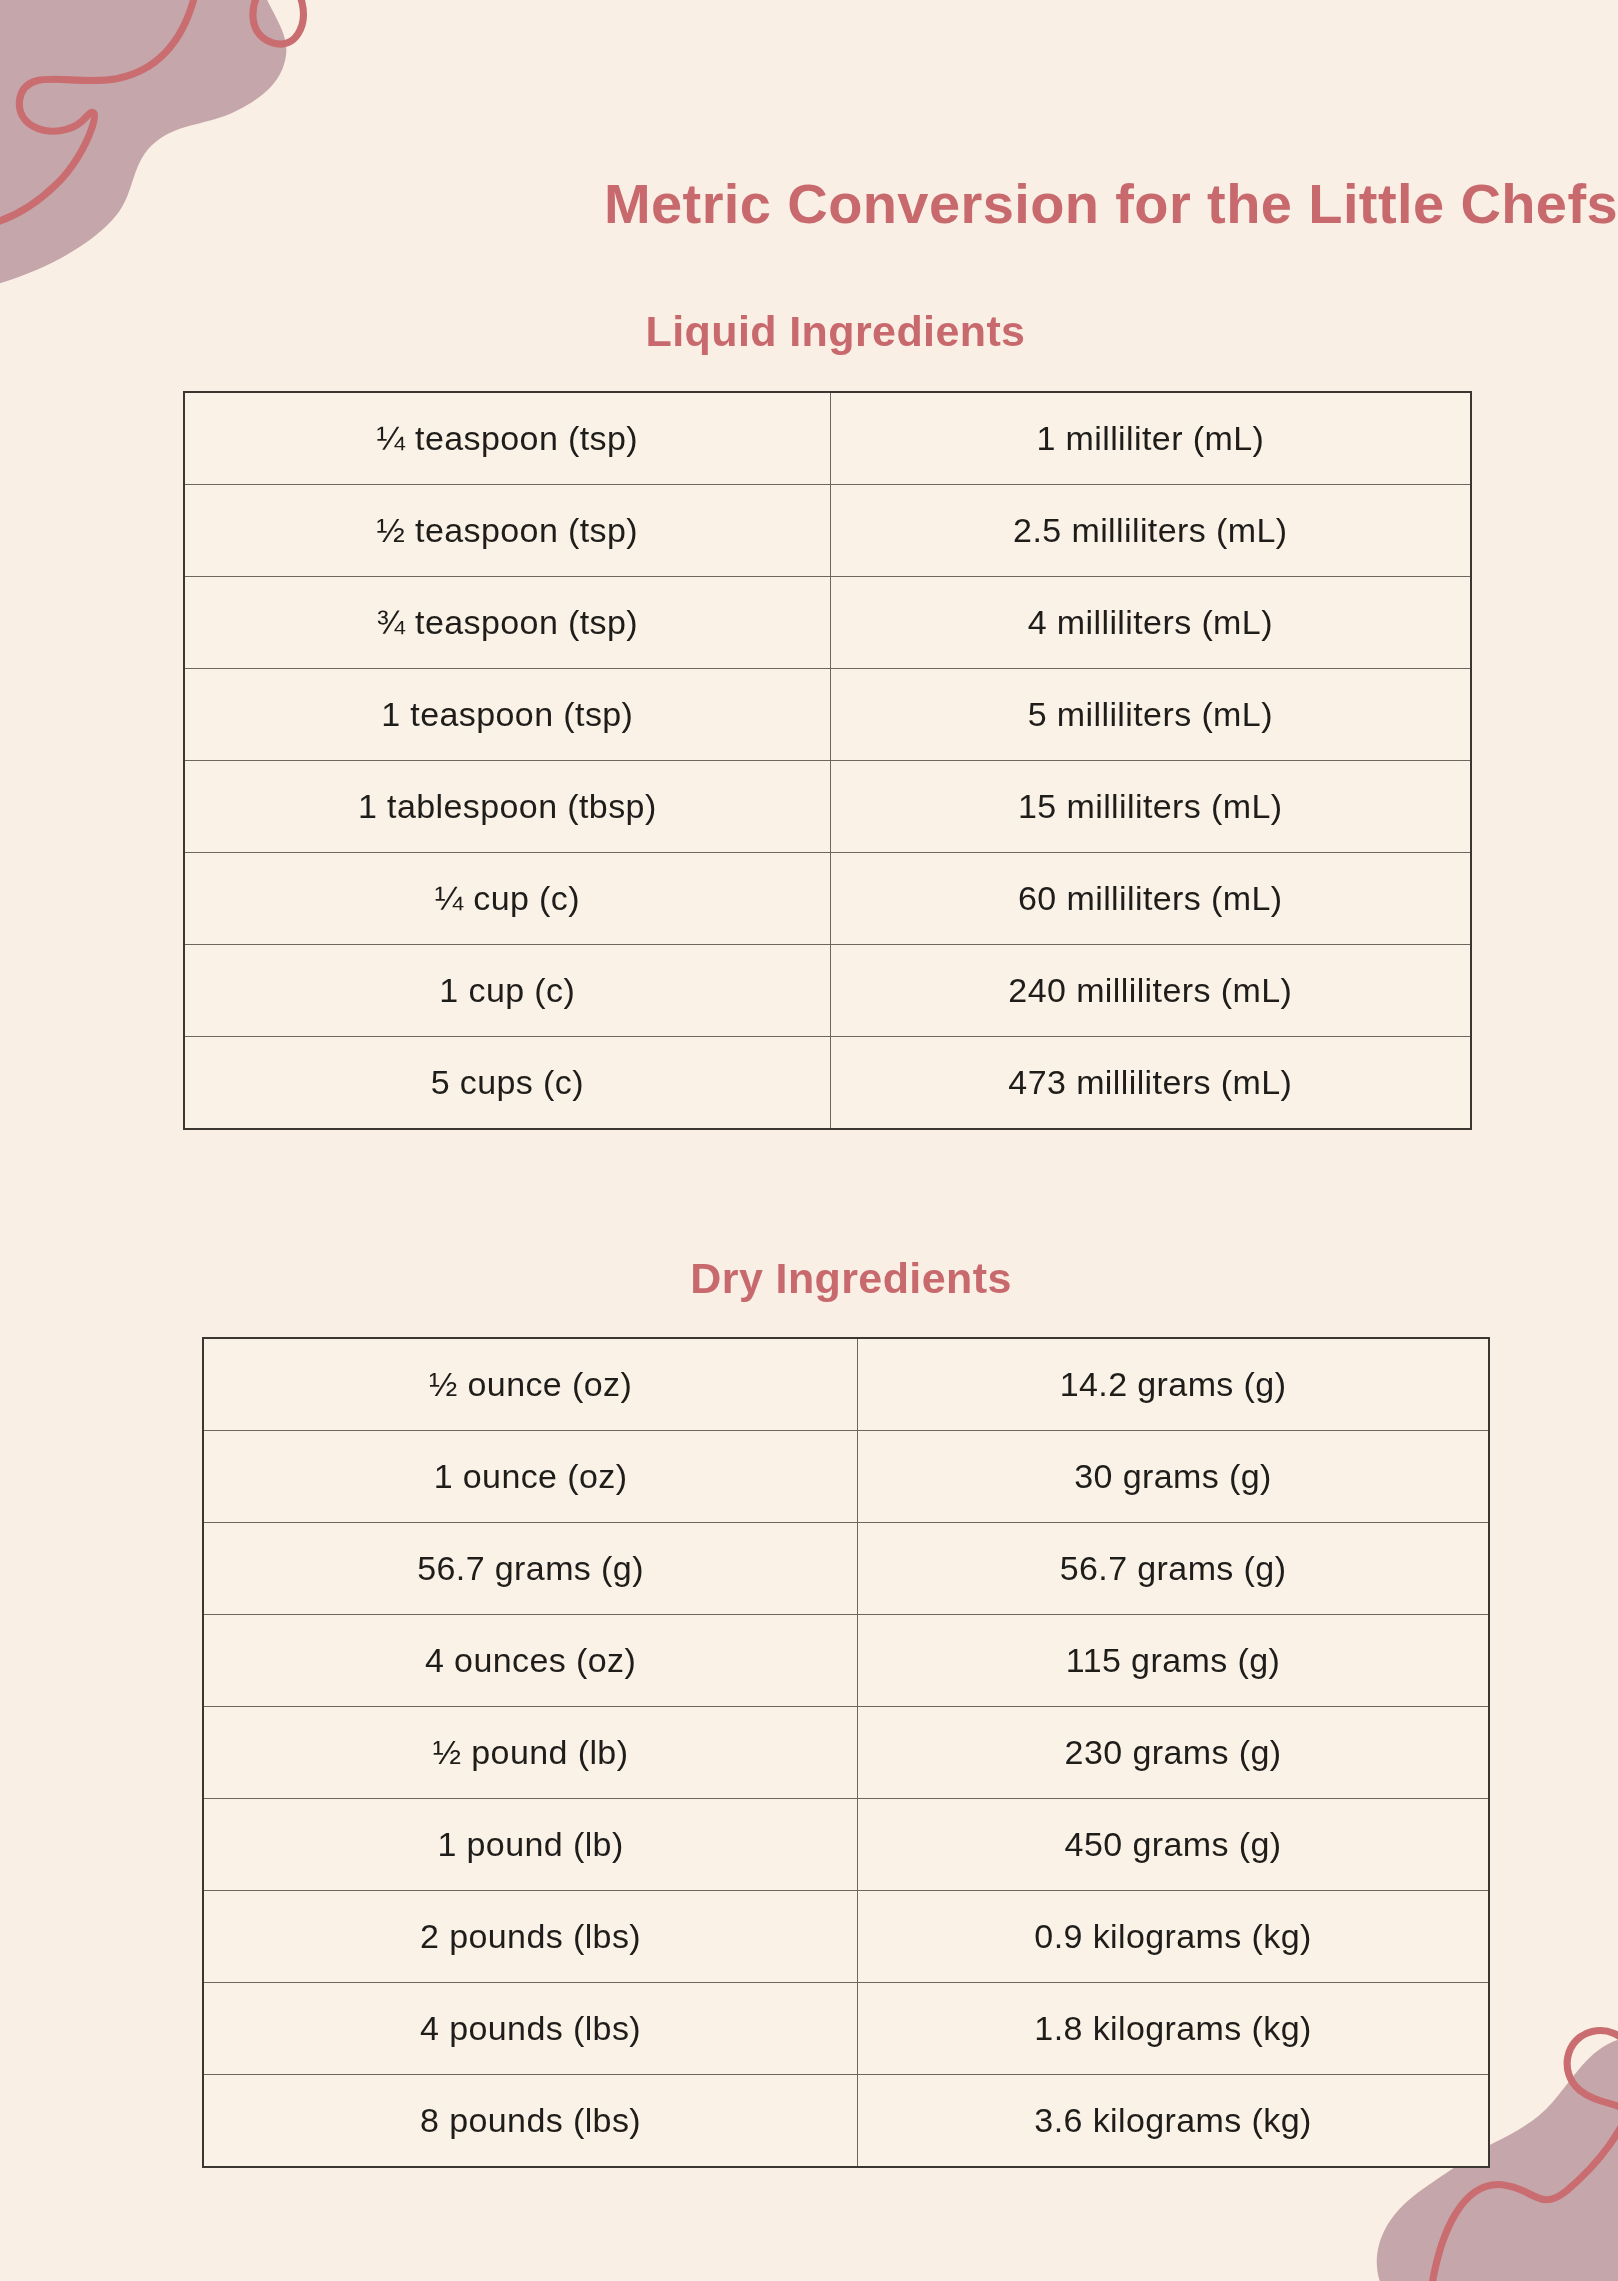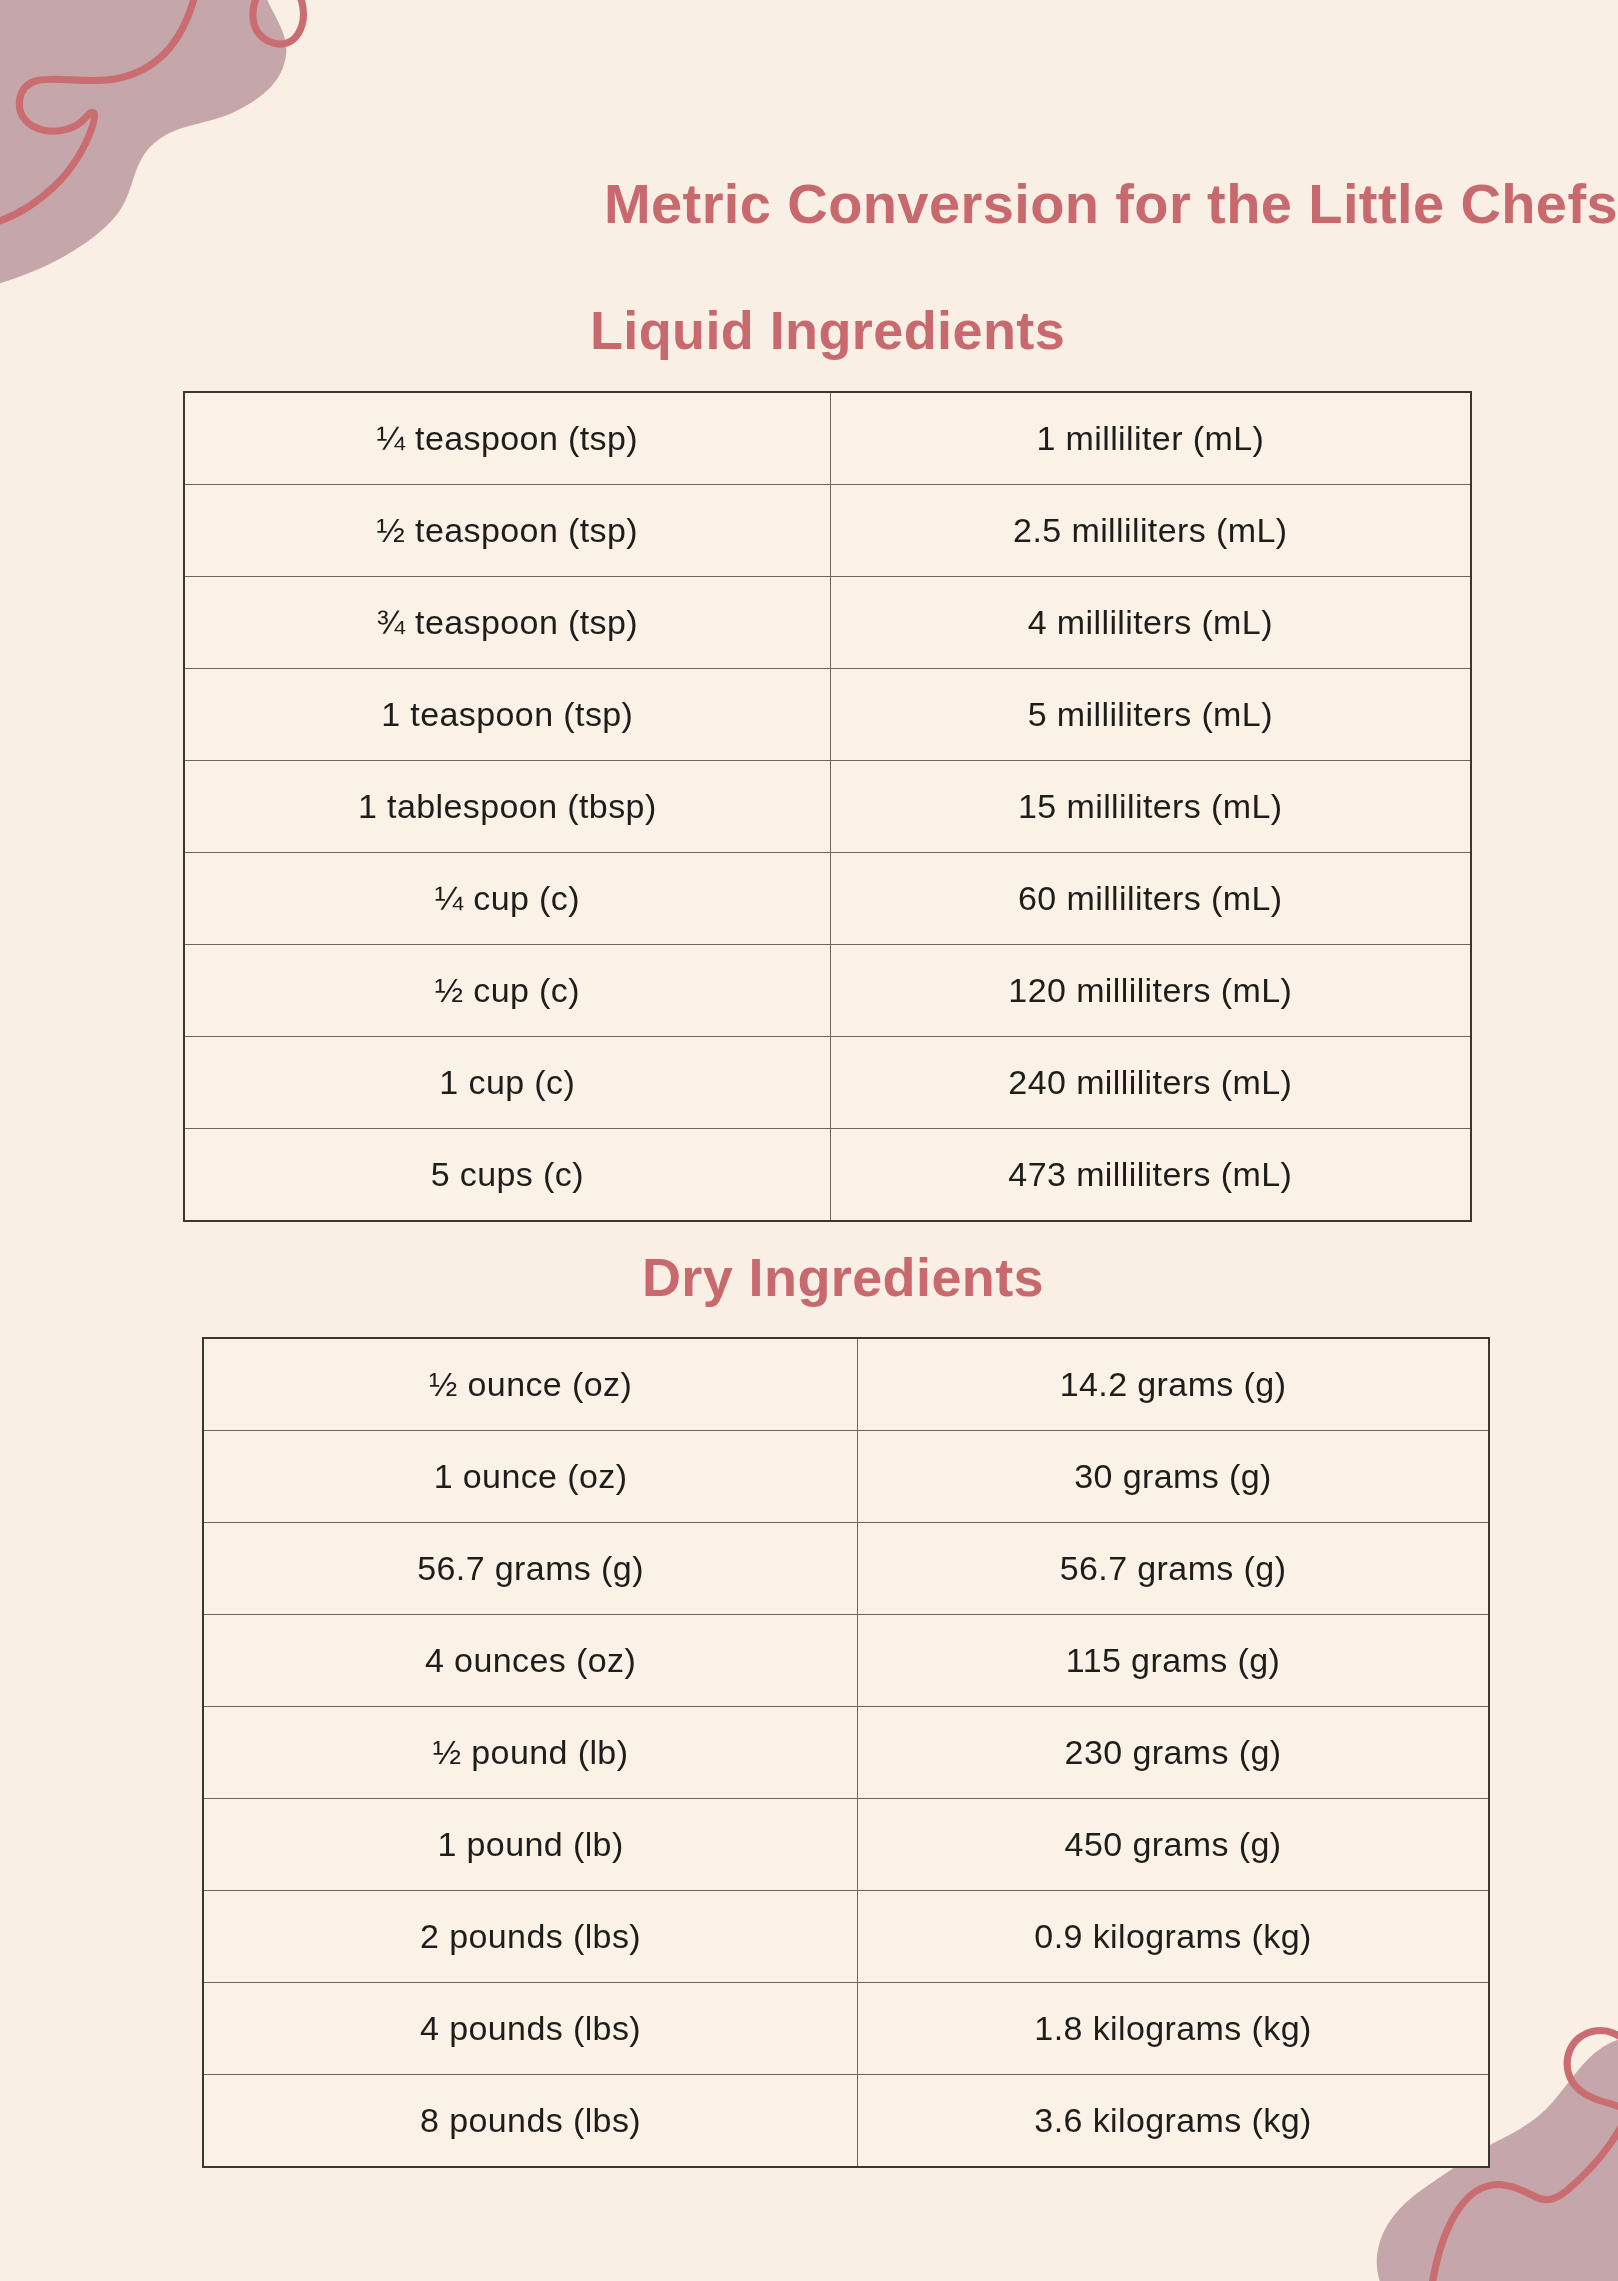--- a/index.html
+++ b/index.html
@@ -16,22 +16,22 @@
     z-index:0;
   }
   .content { position:relative; z-index:1; }
   .title {
     position:absolute; top:171px; left:0; width:1618px;
     margin:0; text-align:right;
     font-size:56px; font-weight:700; letter-spacing:0.4px;
     color:#C8696E;
   }
   .section-heading {
-    position:absolute; margin:0; text-align:center;
-    font-size:54px; font-weight:700; letter-spacing:0.4px;
+    position:absolute; margin:8px; text-align:center;
+    font-size:43px; font-weight:700; letter-spacing:0.4px;
     color:#C8696E;
   }
   .heading-liquid { left:183px; width:1289px; top:299px; }
   .heading-dry   { left:199px; width:1288px; top:1246px; }
   table.conv {
     position:absolute;
     border-collapse:collapse;
     table-layout:fixed;
     background:#FAF1E7;
     border:2.7px solid #3B362F;
@@ -102,24 +102,20 @@
         </tr>
         <tr>
           <td>1 tablespoon (tbsp)</td>
           <td>15 milliliters (mL)</td>
         </tr>
         <tr>
           <td>¼ cup (c)</td>
           <td>60 milliliters (mL)</td>
         </tr>
         <tr>
-          <td>½ cup (c)</td>
-          <td>120 milliliters (mL)</td>
-        </tr>
-        <tr>
           <td>1 cup (c)</td>
           <td>240 milliliters (mL)</td>
         </tr>
         <tr>
           <td>5 cups (c)</td>
           <td>473 milliliters (mL)</td>
         </tr>
       </tbody>
     </table>
 

